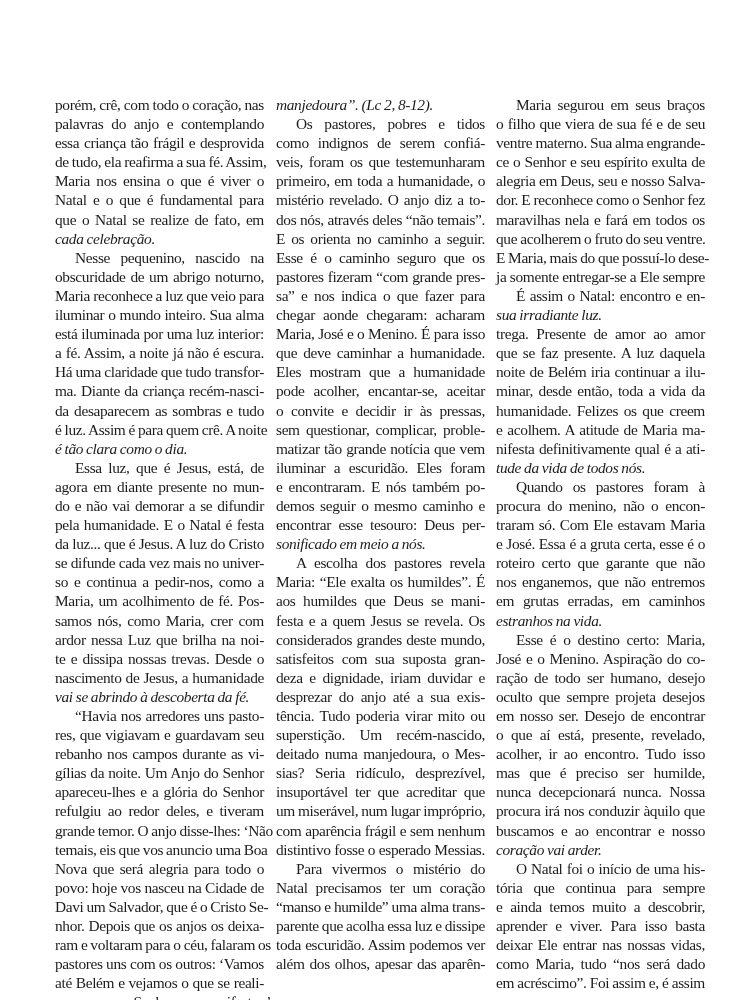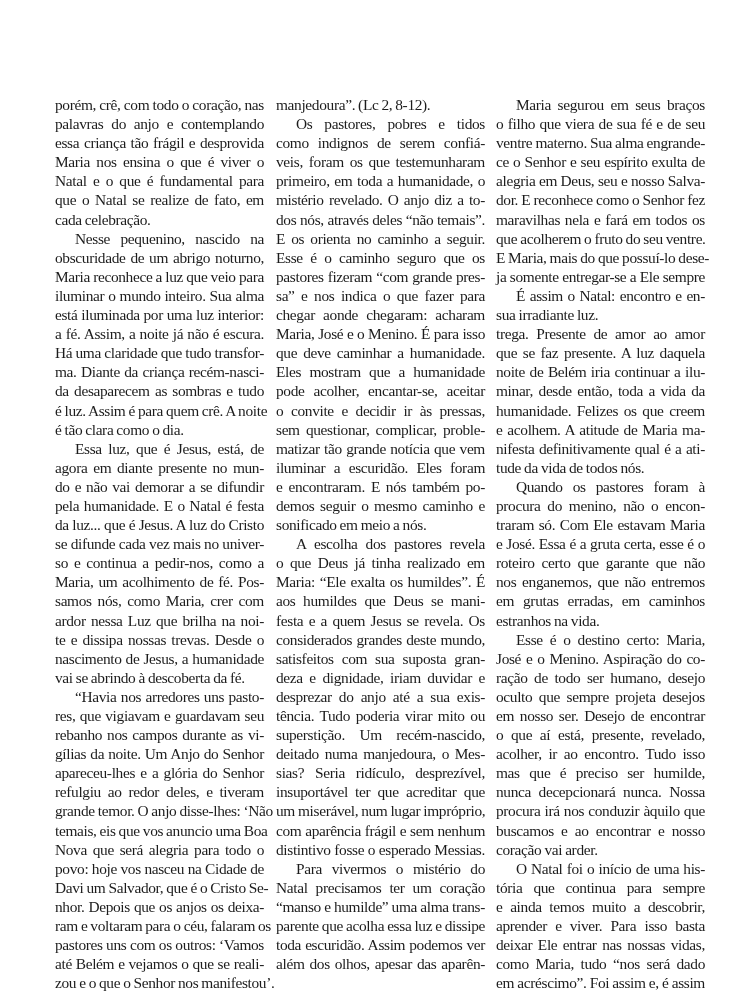--- a/index.html
+++ b/index.html
@@ -37,30 +37,31 @@
     font-size: 13.6px;
     white-space: nowrap;
     text-align: justify;
     text-align-last: justify;
     letter-spacing: -0.35px;
     word-spacing: -0.5px;
     font-family: "Liberation Serif", "DejaVu Serif", serif;
     font-size: 15.4px;
   }
   .line.indent { padding-left: 20px; }
-  .line.last { text-align-last: left; }
+  .line.last { text-align-last: left; font-style: italic; }
 </style>
 </head>
 <body>
 
 <div class="page">
   <div class="column" id="col-1">
       <span class="line"><span>porém, crê, com todo o coração, nas</span></span>
       <span class="line"><span>palavras do anjo e contemplando</span></span>
       <span class="line"><span>essa criança tão frágil e desprovida</span></span>
+      <span class="line"><span>de tudo, ela reafirma a sua fé. Assim,</span></span>
       <span class="line"><span>Maria nos ensina o que é viver o</span></span>
       <span class="line"><span>Natal e o que é fundamental para</span></span>
       <span class="line"><span>que o Natal se realize de fato, em</span></span>
       <span class="line last"><span>cada celebração.</span></span>
       <span class="line indent"><span>Nesse pequenino, nascido na</span></span>
       <span class="line"><span>obscuridade de um abrigo noturno,</span></span>
       <span class="line"><span>Maria reconhece a luz que veio para</span></span>
       <span class="line"><span>iluminar o mundo inteiro. Sua alma</span></span>
       <span class="line"><span>está iluminada por uma luz interior:</span></span>
       <span class="line"><span>a fé. Assim, a noite já não é escura.</span></span>
@@ -115,23 +116,23 @@
       <span class="line"><span>Maria, José e o Menino. É para isso</span></span>
       <span class="line"><span>que deve caminhar a humanidade.</span></span>
       <span class="line"><span>Eles mostram que a humanidade</span></span>
       <span class="line"><span>pode acolher, encantar-se, aceitar</span></span>
       <span class="line"><span>o convite e decidir ir às pressas,</span></span>
       <span class="line"><span>sem questionar, complicar, proble-</span></span>
       <span class="line"><span>matizar tão grande notícia que vem</span></span>
       <span class="line"><span>iluminar a escuridão. Eles foram</span></span>
       <span class="line"><span>e encontraram. E nós também po-</span></span>
       <span class="line"><span>demos seguir o mesmo caminho e</span></span>
+      <span class="line"><span>encontrar esse tesouro: Deus per-</span></span>
       <span class="line last"><span>sonificado em meio a nós.</span></span>
       <span class="line indent"><span>A escolha dos pastores revela</span></span>
-      <span class="line"><span>o que Deus já tinha realizado em</span></span>
       <span class="line"><span>Maria: “Ele exalta os humildes”. É</span></span>
       <span class="line"><span>aos humildes que Deus se mani-</span></span>
       <span class="line"><span>festa e a quem Jesus se revela. Os</span></span>
       <span class="line"><span>considerados grandes deste mundo,</span></span>
       <span class="line"><span>satisfeitos com sua suposta gran-</span></span>
       <span class="line"><span>deza e dignidade, iriam duvidar e</span></span>
       <span class="line"><span>desprezar do anjo até a sua exis-</span></span>
       <span class="line"><span>tência. Tudo poderia virar mito ou</span></span>
       <span class="line"><span>superstição. Um recém-nascido,</span></span>
       <span class="line"><span>deitado numa manjedoura, o Mes-</span></span>

